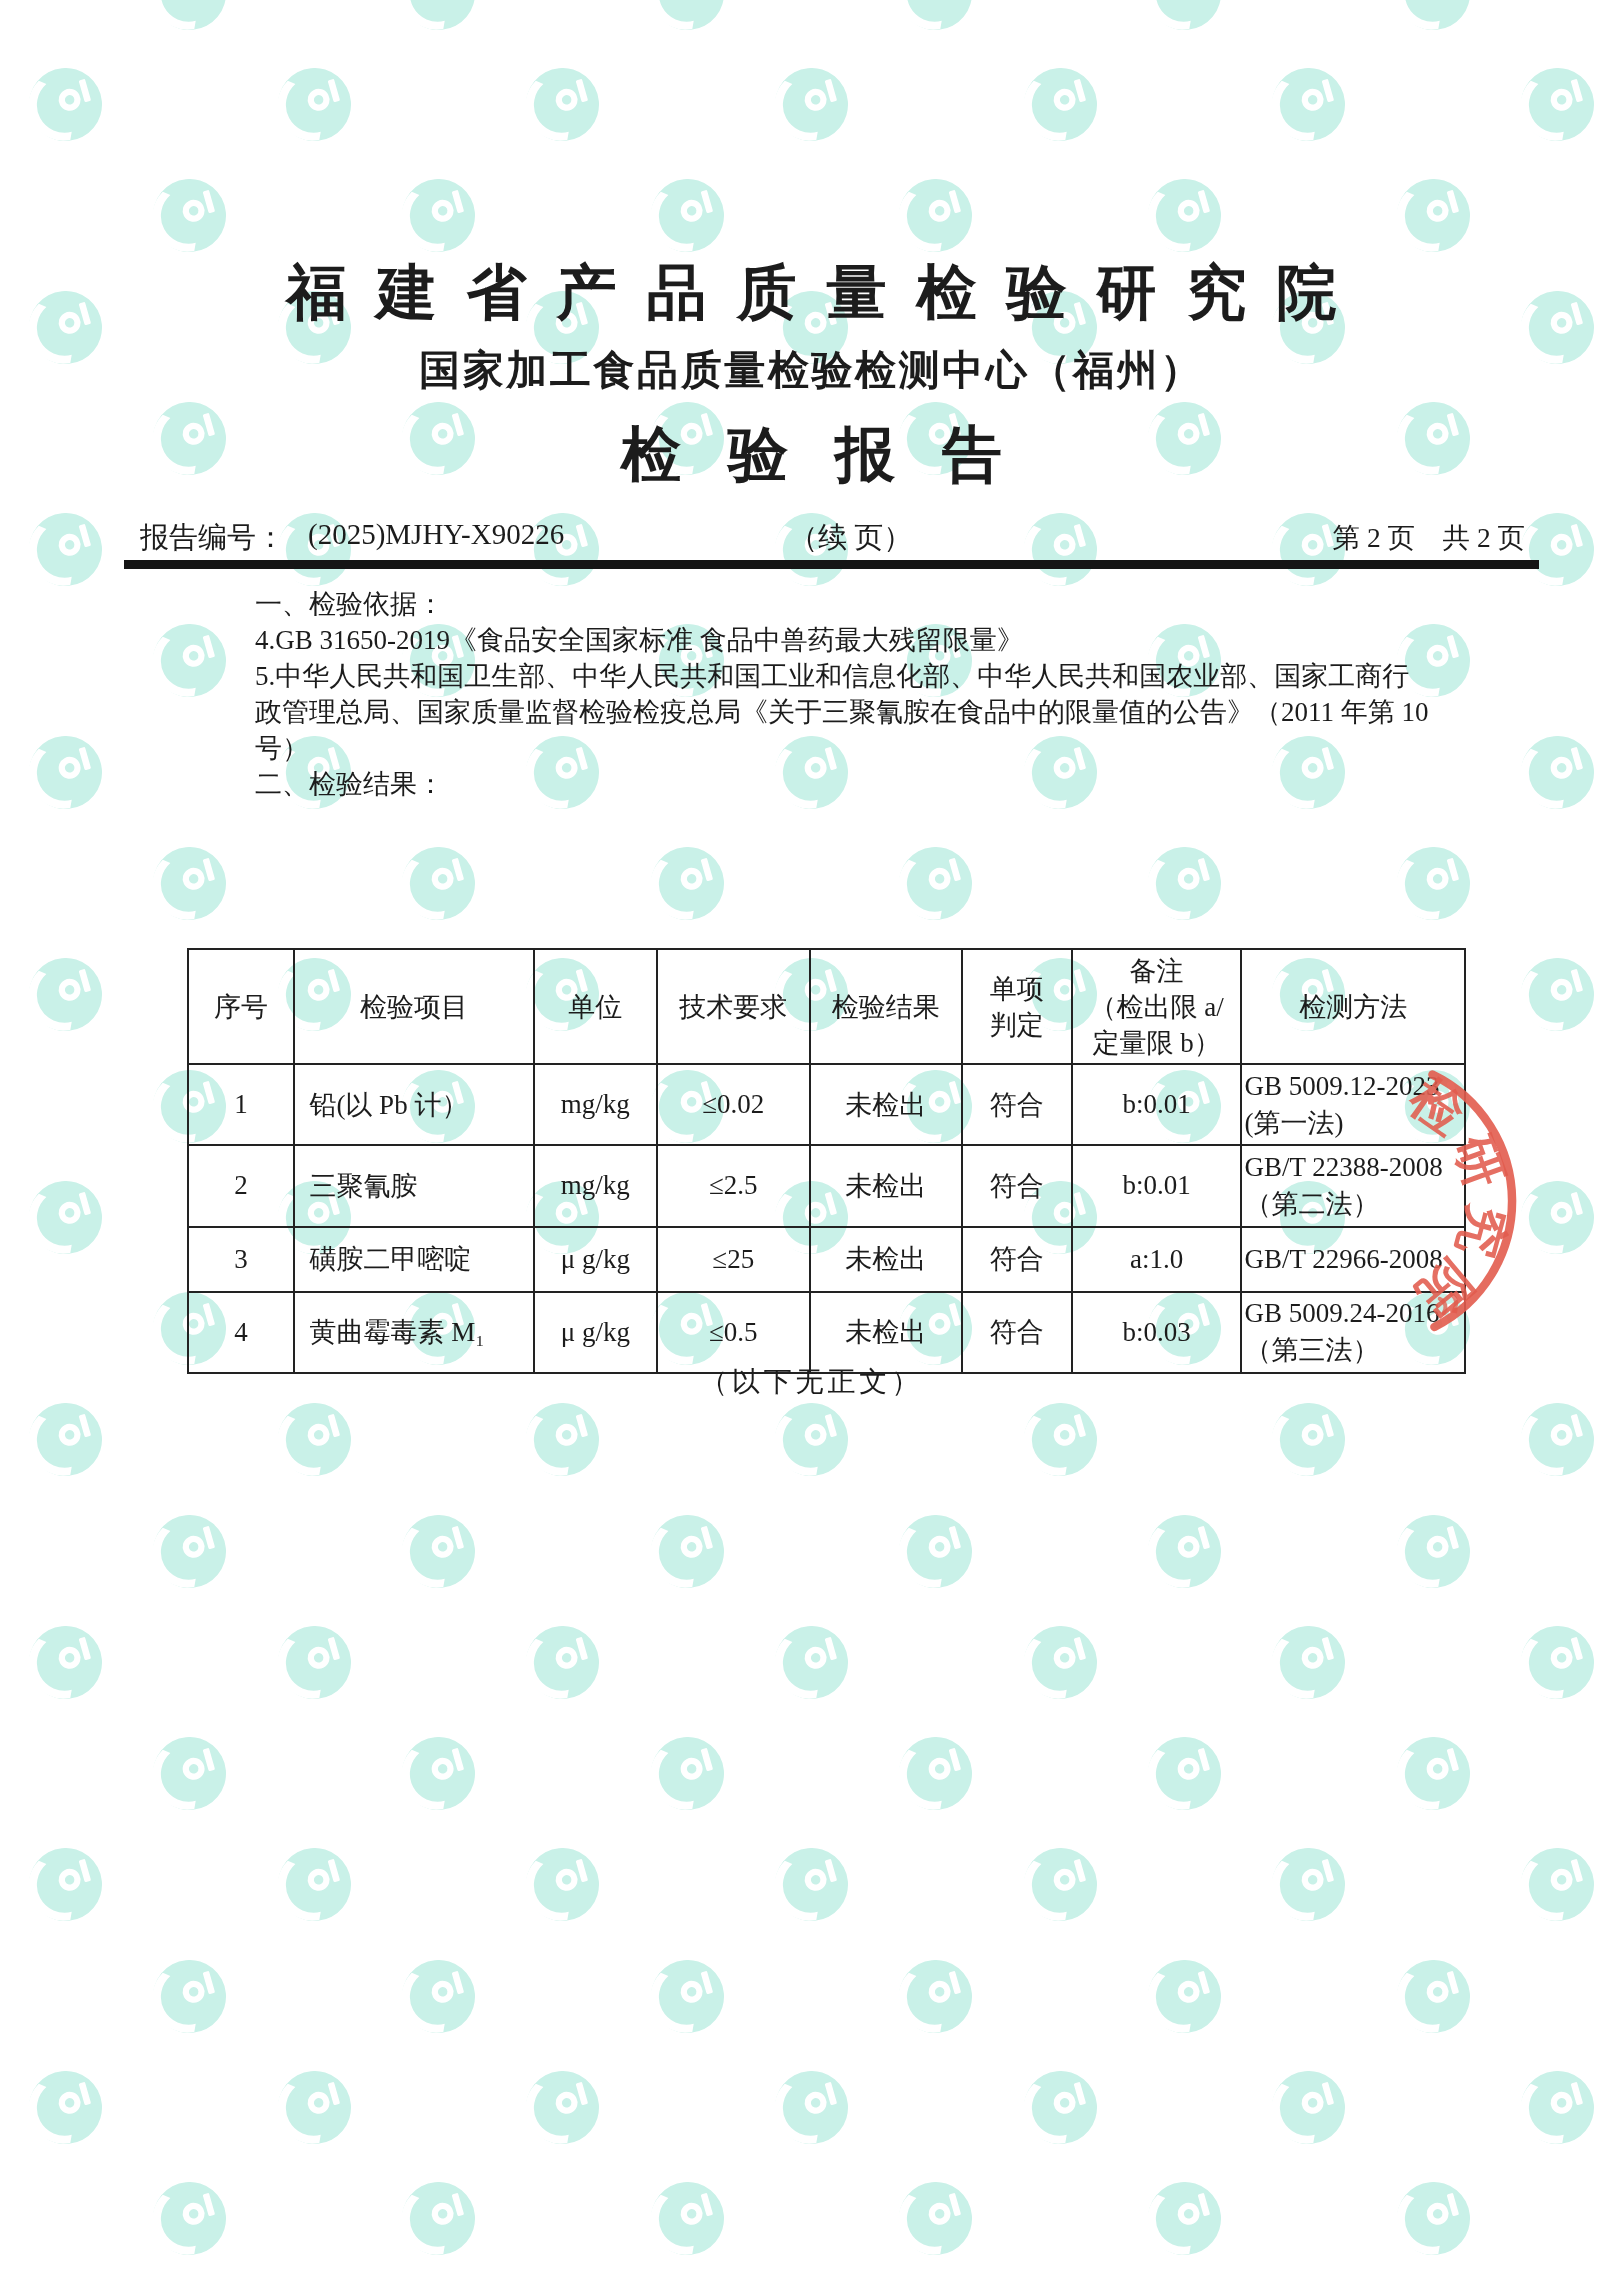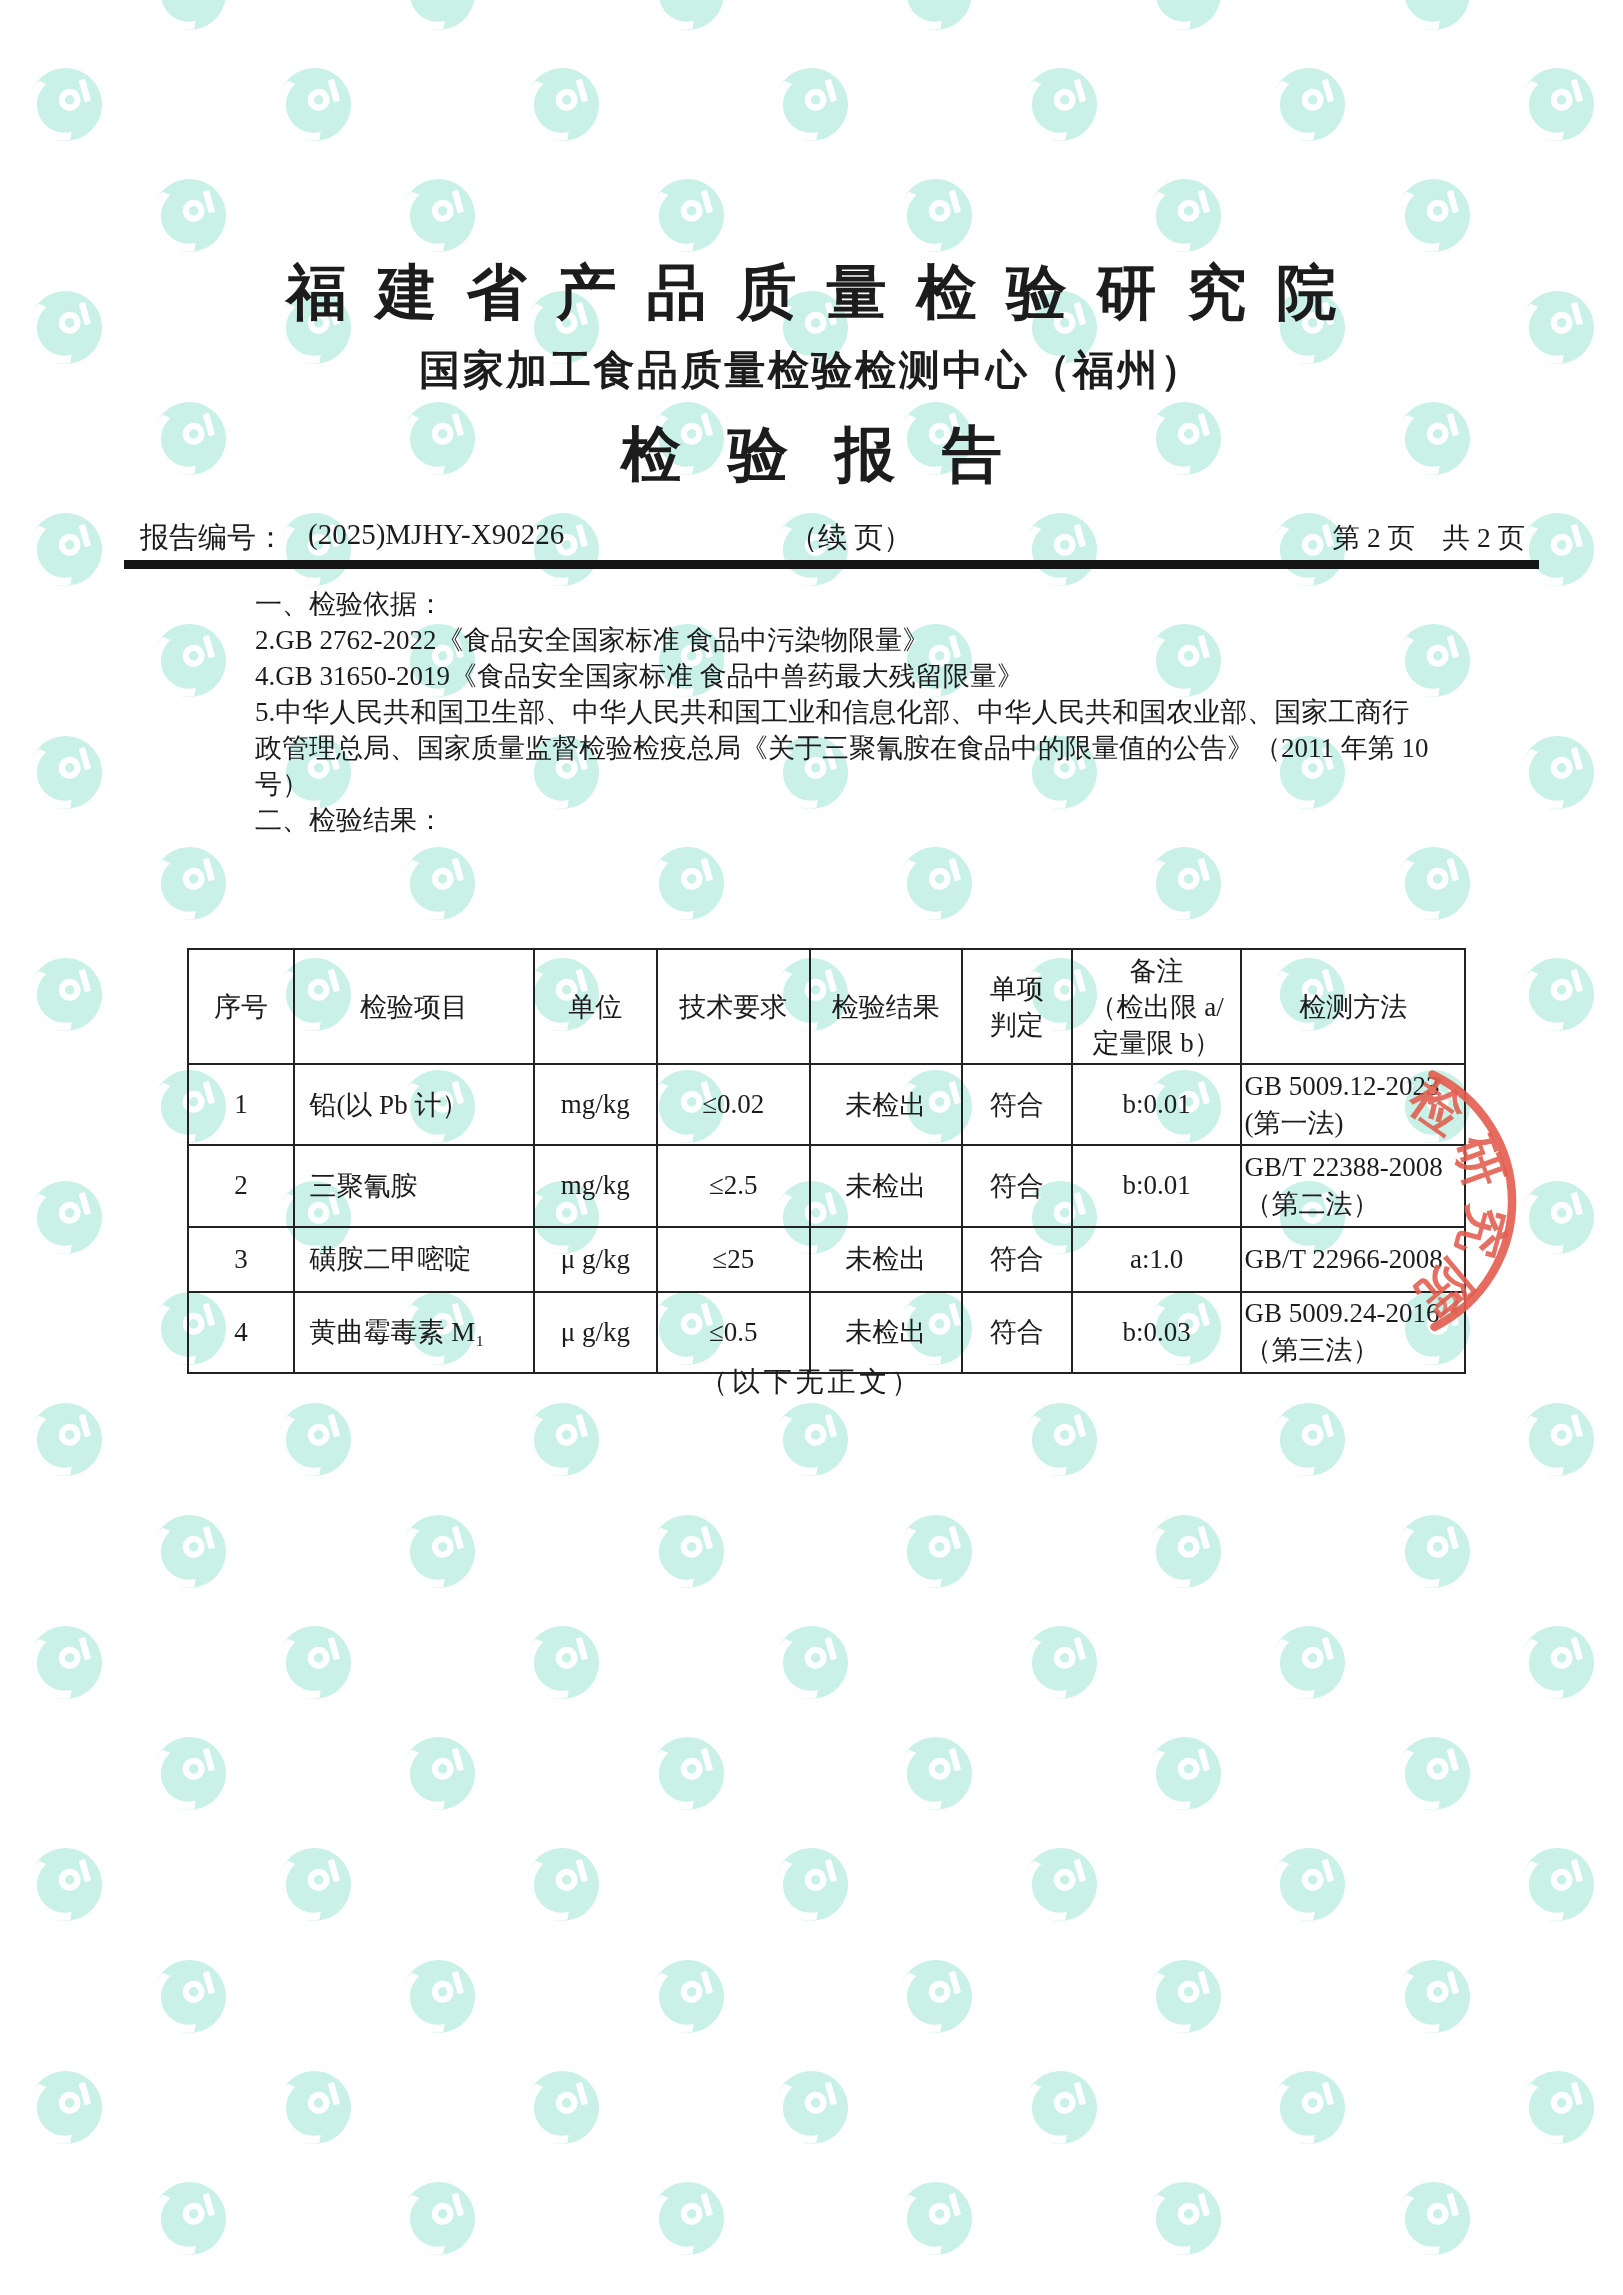--- a/index.html
+++ b/index.html
@@ -1422,21 +1422,20 @@
 
     <span class="hdr-label">报告编号：</span>
     <span class="hdr-no">(2025)MJHY-X90226</span>
     <span class="hdr-cont">（续 页）</span>
     <span class="hdr-page">第 2 页　共 2 页</span>
 
     <div class="rule"></div>
 
     <div id="basis">
         <div class="bline">一、检验依据：</div>
-        <div class="bline">2.GB 2762-2022《食品安全国家标准 食品中污染物限量》</div>
         <div class="bline">4.GB 31650-2019《食品安全国家标准 食品中兽药最大残留限量》</div>
         <div class="bline">5.中华人民共和国卫生部、中华人民共和国工业和信息化部、中华人民共和国农业部、国家工商行</div>
         <div class="bline">政管理总局、国家质量监督检验检疫总局《关于三聚氰胺在食品中的限量值的公告》（2011 年第 10</div>
         <div class="bline">号）</div>
         <div class="bline">二、检验结果：</div>
       </div>
 
     <table id="rtable">
         <colgroup>
           <col class="w0">

